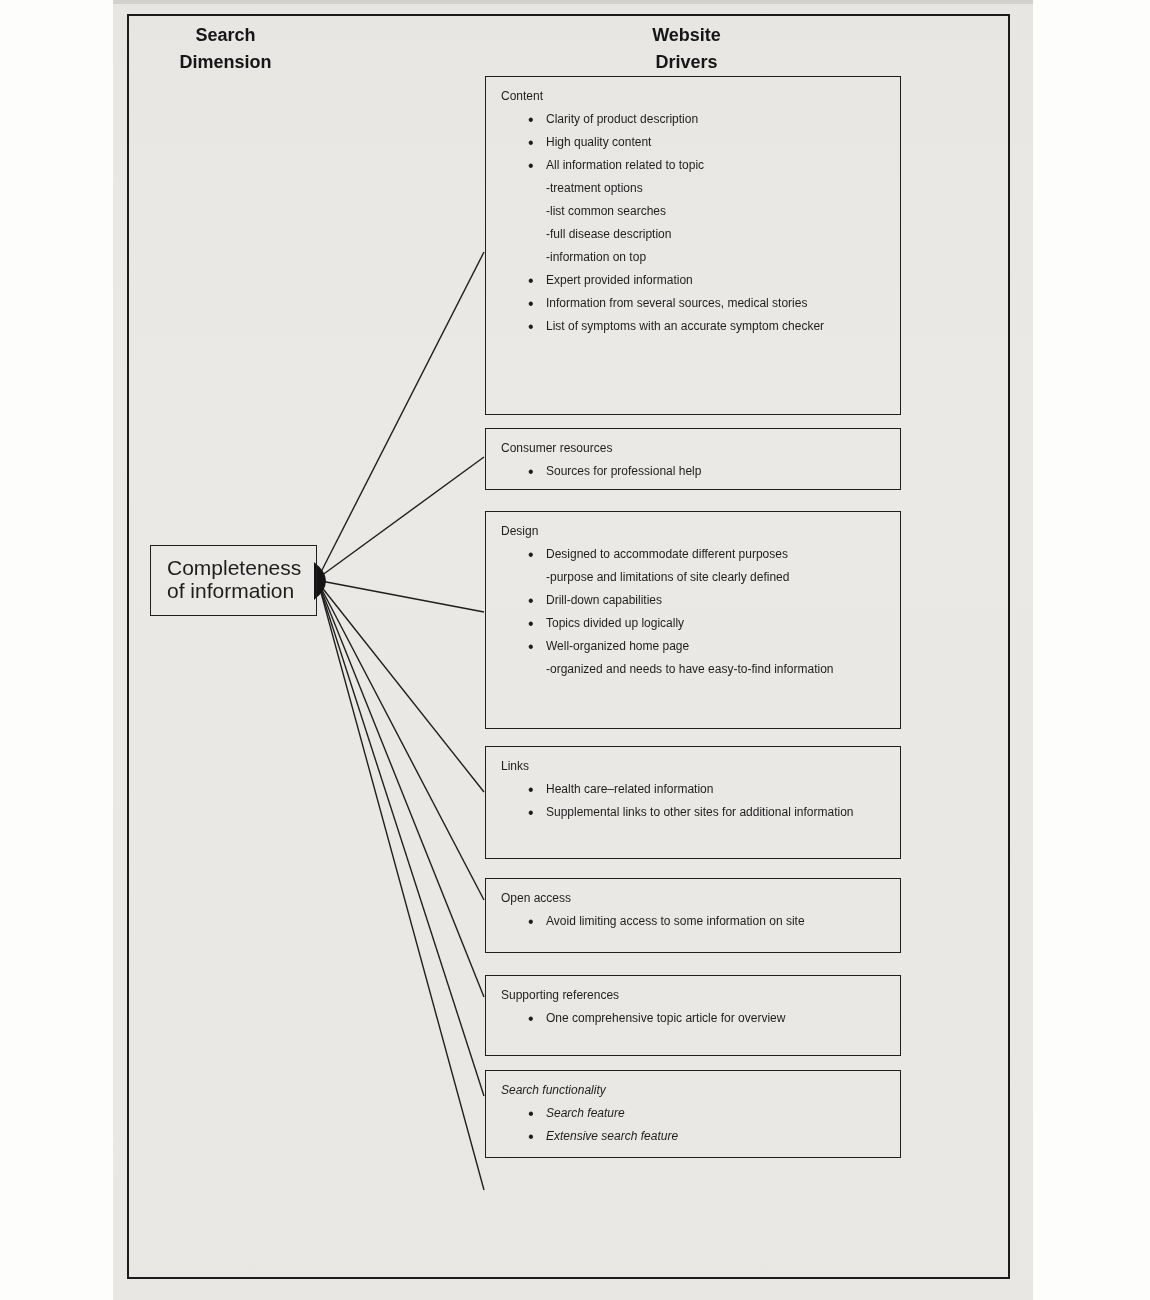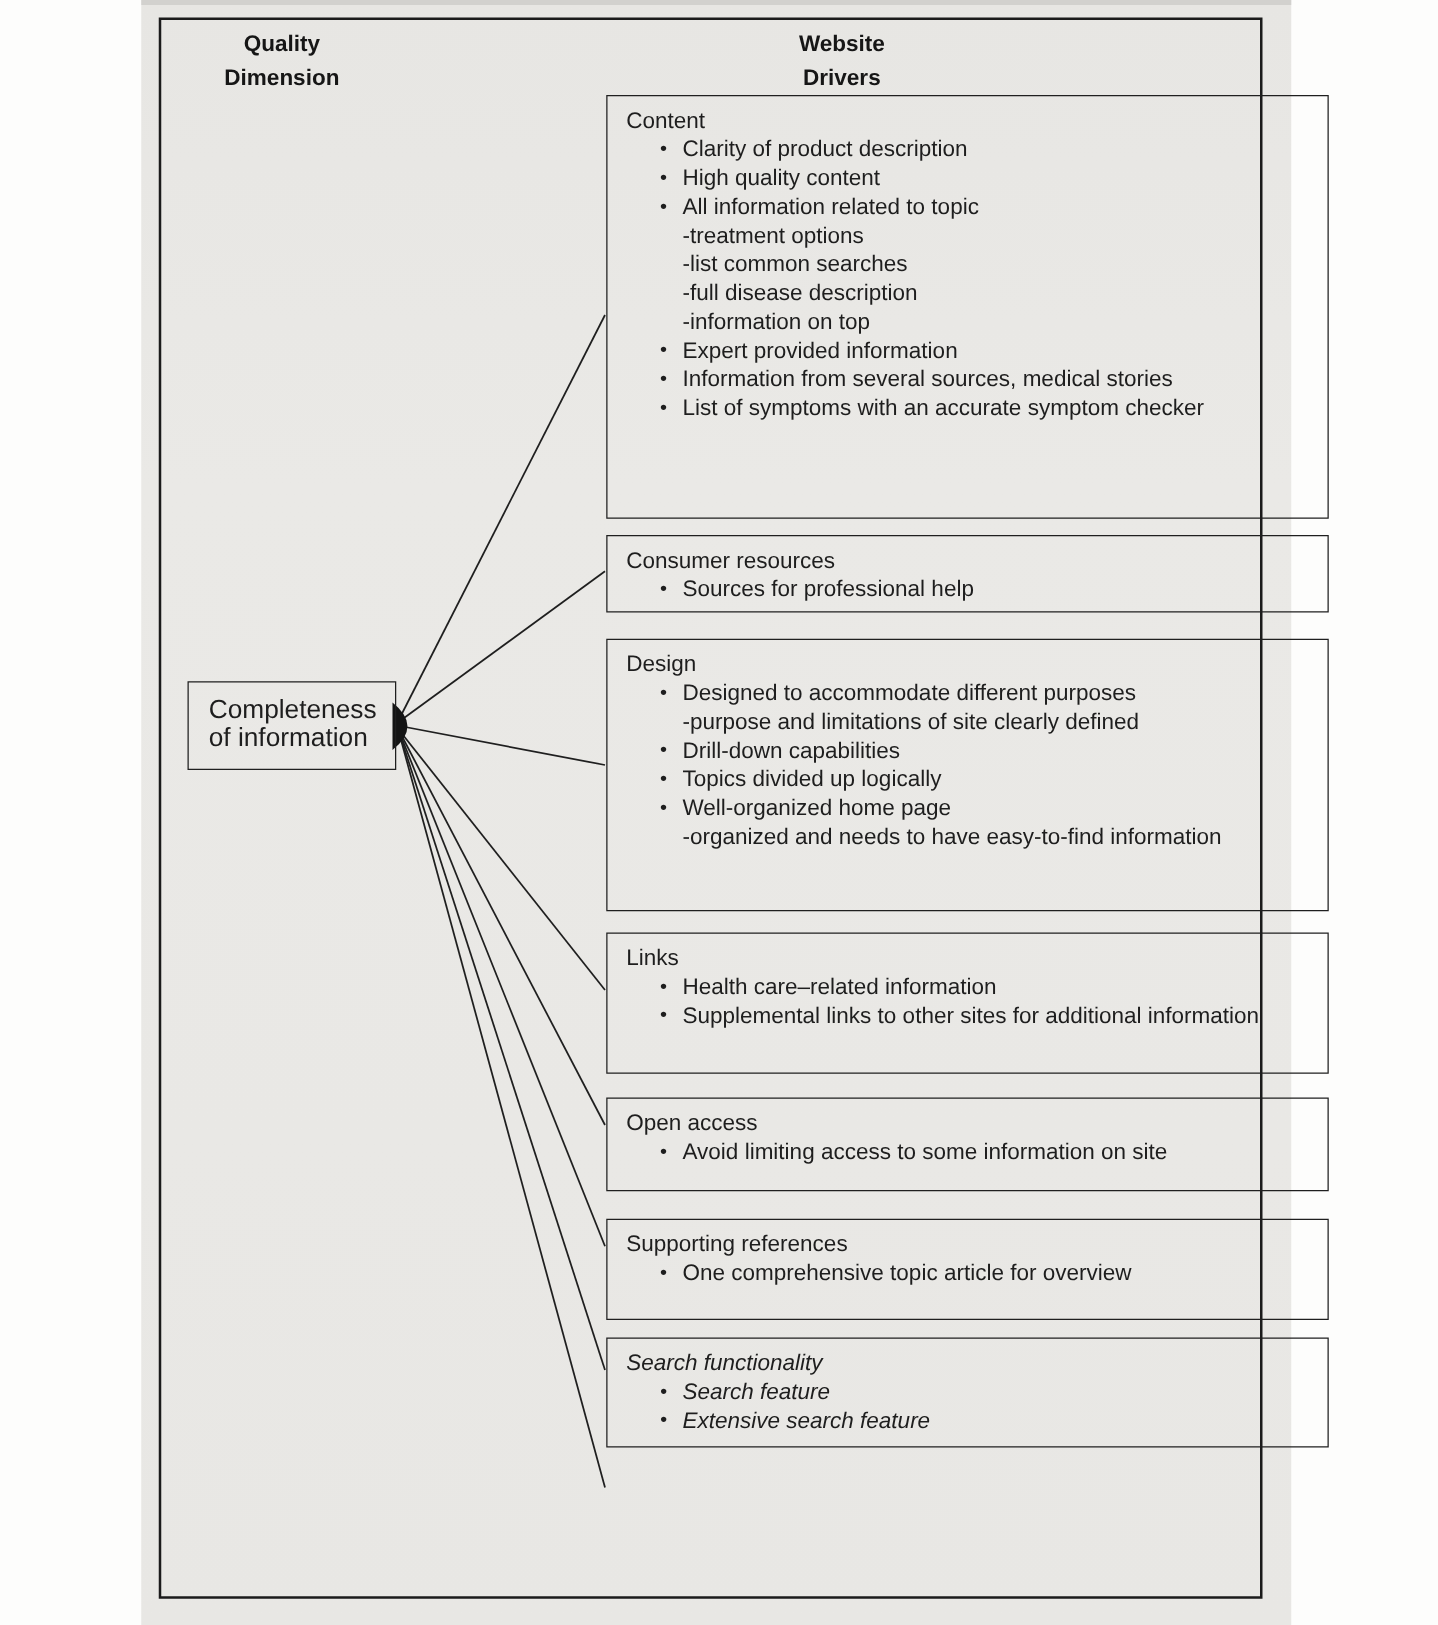--- a/index.html
+++ b/index.html
@@ -22,32 +22,32 @@
   }
   .frame{
     position:absolute;left:127px;top:14px;width:883px;height:1265px;
     border:2px solid #1b1b1b;box-sizing:border-box;
   }
   .hdr{
     position:absolute;text-align:center;font-weight:bold;
     font-size:18px;line-height:27px;color:#161616;
   }
   .hdr-left{left:148px;top:22px;width:155px;}
-  .hdr-right{left:596px;top:22px;width:155px;}
+  .hdr-right{left:609px;top:22px;width:155px;}
   svg.connectors{position:absolute;inset:0;width:1150px;height:1300px;pointer-events:none;}
   svg.connectors line{stroke:#1f1f1f;stroke-width:1.4;}
   .qbox{
     position:absolute;left:150px;top:545px;width:167px;height:71px;
     border:1.5px solid #1f1f1f;box-sizing:border-box;
     padding:10px 6px 0 16px;font-size:21px;line-height:23px;
   }
   .box{
-    position:absolute;left:485px;width:578px;
+    position:absolute;left:485px;width:416px;
     border:1.5px solid #1f1f1f;box-sizing:border-box;
-    padding:8px 11px 0 0;font-size:18px;line-height:23px;
+    padding:8px 11px 0 0;font-size:12px;line-height:23px;
   }
   .box .title{padding-left:15px;}
   .it{position:relative;padding-left:60px;}
   .it.b::before{
     content:"\2022";position:absolute;left:42px;top:0px;
     font-size:16px;color:#1e1e1e;
   }
   .b-content{top:76px;height:339px;}
   .b-consumer{top:428px;height:62px;}
   .b-design{top:511px;height:218px;}
@@ -59,21 +59,21 @@
 </style>
 </head>
 <body>
 
 <div class="stage">
   <div class="paper"></div>
   <div class="topstreak"></div>
   <div class="frame"></div>
 
   <div class="hdr hdr-left">
-    <div>Quality</div>
+    <div>Search</div>
     <div>Dimension</div>
   </div>
   <div class="hdr hdr-right">
     <div>Website</div>
     <div>Drivers</div>
   </div>
 
   <svg class="connectors" viewBox="0 0 1150 1300">
     <line x1="321" y1="572" x2="484" y2="252"></line>
     <line x1="321" y1="576" x2="484" y2="457"></line>

